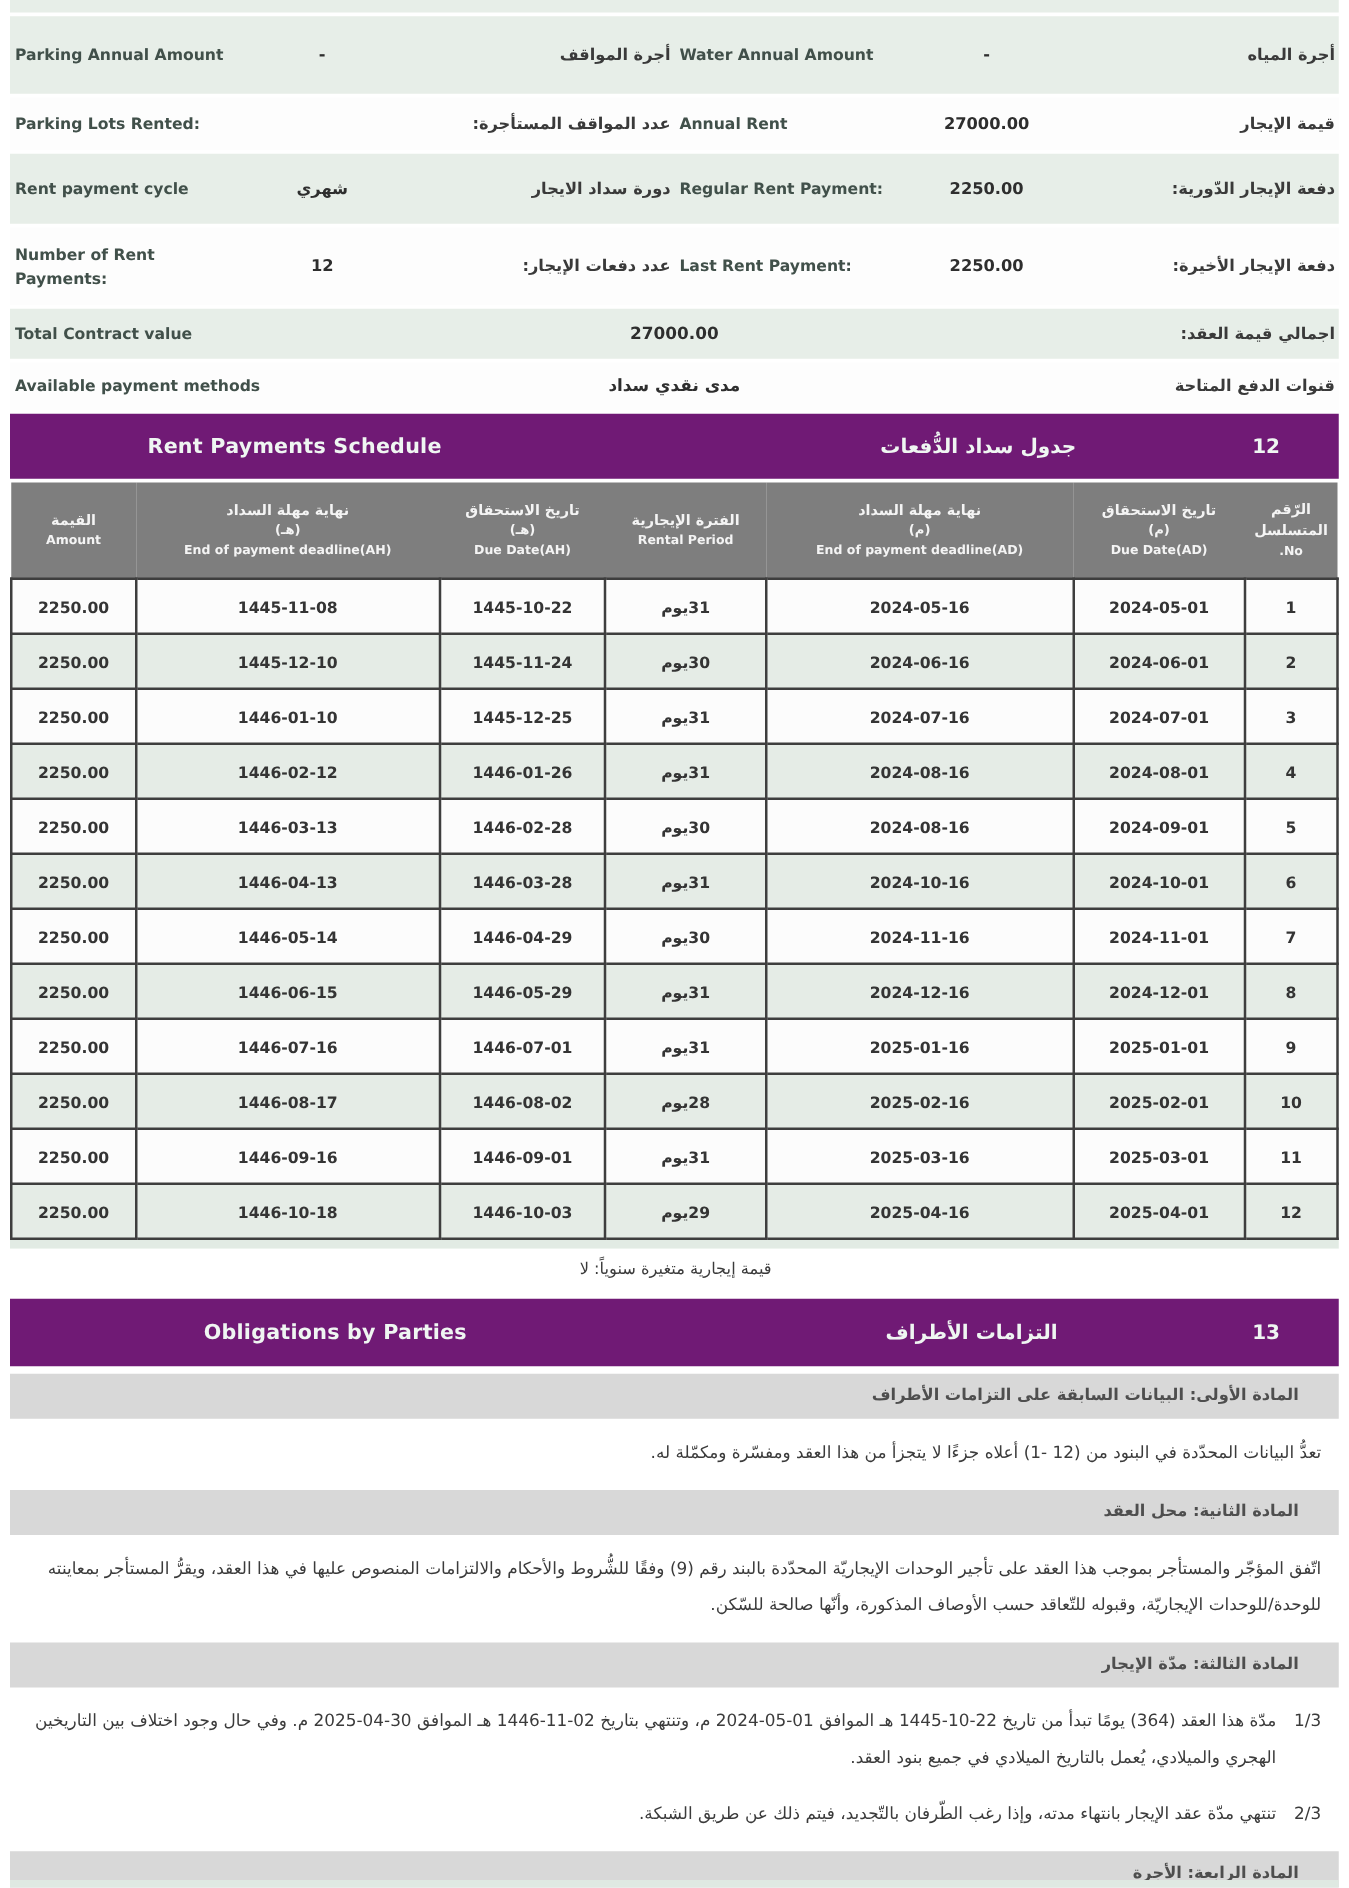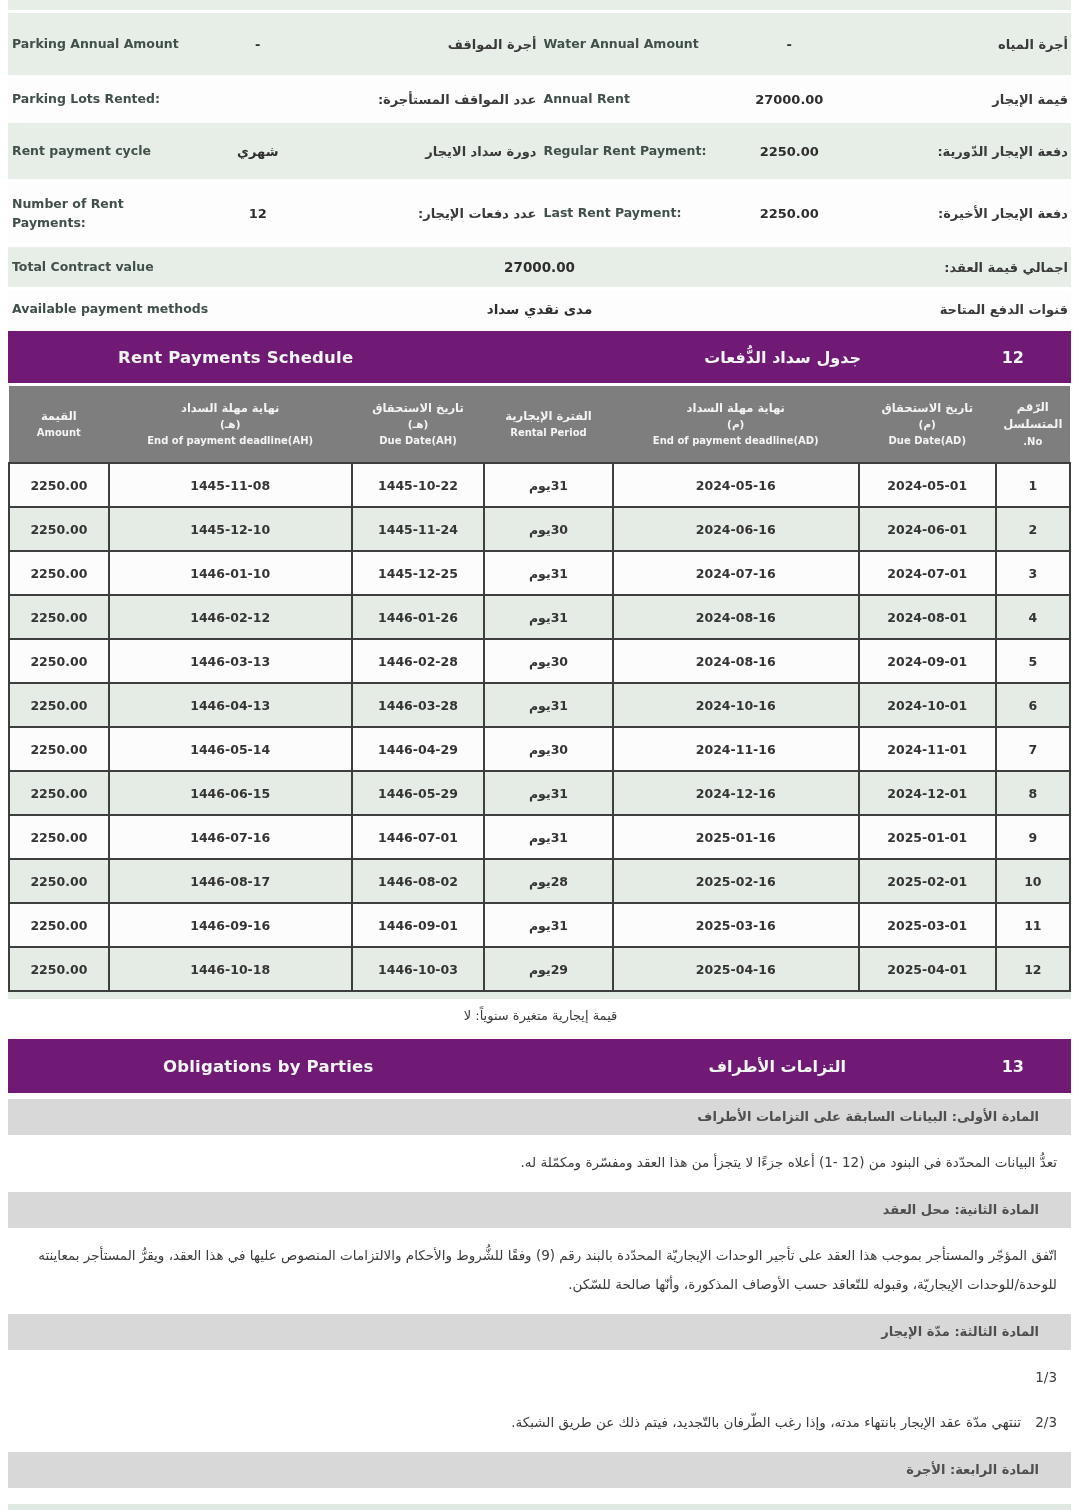--- a/index.html
+++ b/index.html
@@ -318,20 +318,21 @@
       <div class="article-head" dir="rtl">المادة الثانية: محل العقد</div>
       <div class="clauses">
         <div class="clause">
           <div class="clause-text" dir="rtl">اتّفق المؤجّر والمستأجر بموجب هذا العقد على تأجير الوحدات الإيجاريّة المحدّدة بالبند رقم (9) وفقًا للشُّروط والأحكام والالتزامات المنصوص عليها في هذا العقد، ويقرُّ المستأجر بمعاينته للوحدة/للوحدات الإيجاريّة، وقبوله للتّعاقد حسب الأوصاف المذكورة، وأنّها صالحة للسّكن.</div>
         </div>
       </div>
       <div class="article-head" dir="rtl">المادة الثالثة: مدّة الإيجار</div>
       <div class="clauses">
         <div class="clause">
           <div class="clause-num">1/3</div>
+          <div class="clause-text" dir="rtl">مدّة هذا العقد (364) يومًا تبدأ من تاريخ 22-10-1445 هـ الموافق 01-05-2024 م، وتنتهي بتاريخ 02-11-1446 هـ الموافق 30-04-2025 م. وفي حال وجود اختلاف بين التاريخين الهجري والميلادي، يُعمل بالتاريخ الميلادي في جميع بنود العقد.</div>
         </div>
         <div class="clause">
           <div class="clause-num">2/3</div>
           <div class="clause-text" dir="rtl">تنتهي مدّة عقد الإيجار بانتهاء مدته، وإذا رغب الطّرفان بالتّجديد، فيتم ذلك عن طريق الشبكة.</div>
         </div>
       </div>
       <div class="article-head" dir="rtl">المادة الرابعة: الأجرة</div>
       <div class="clauses">
         <div class="clause"></div>
       </div>

